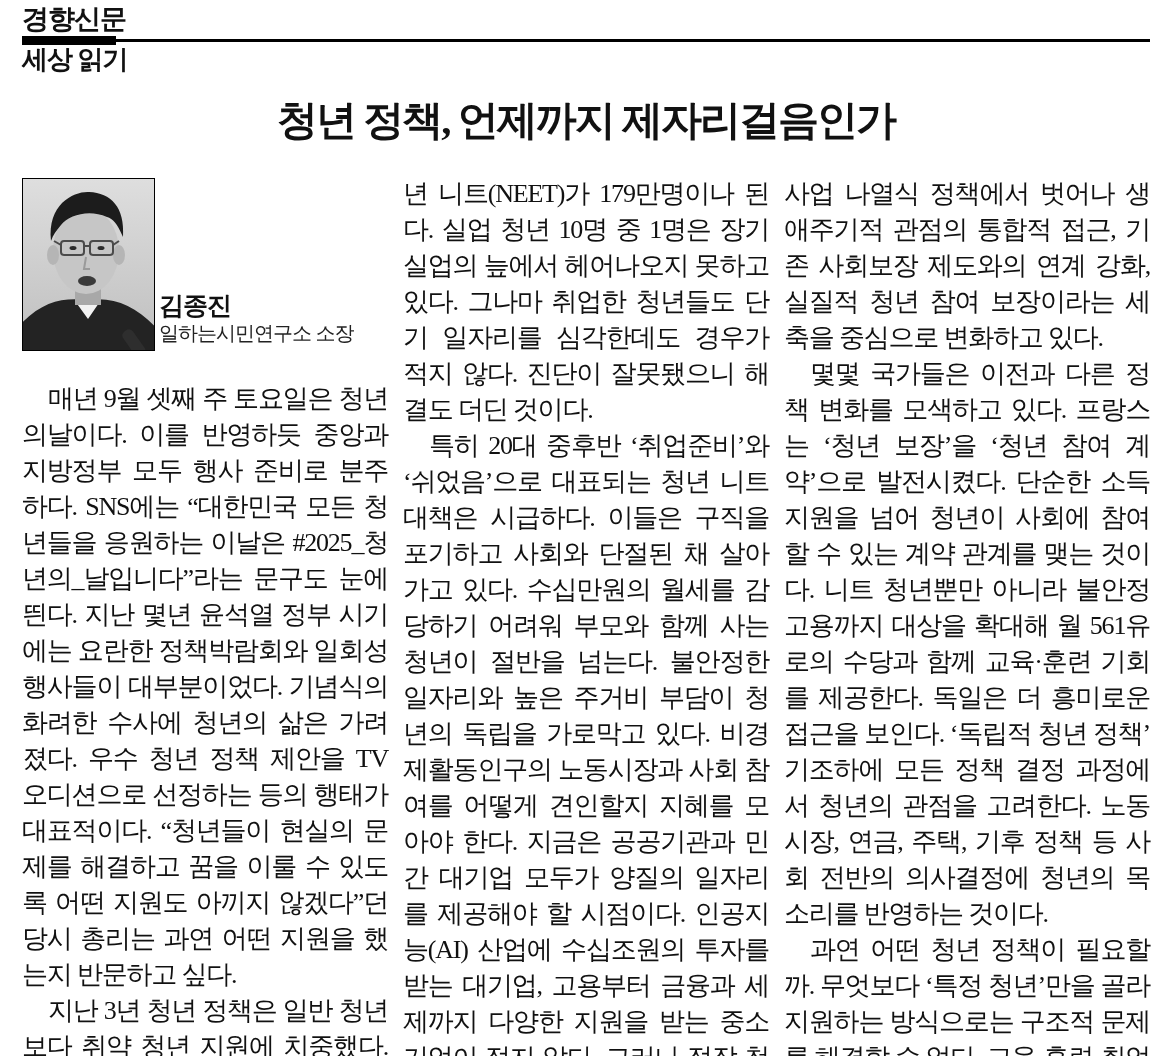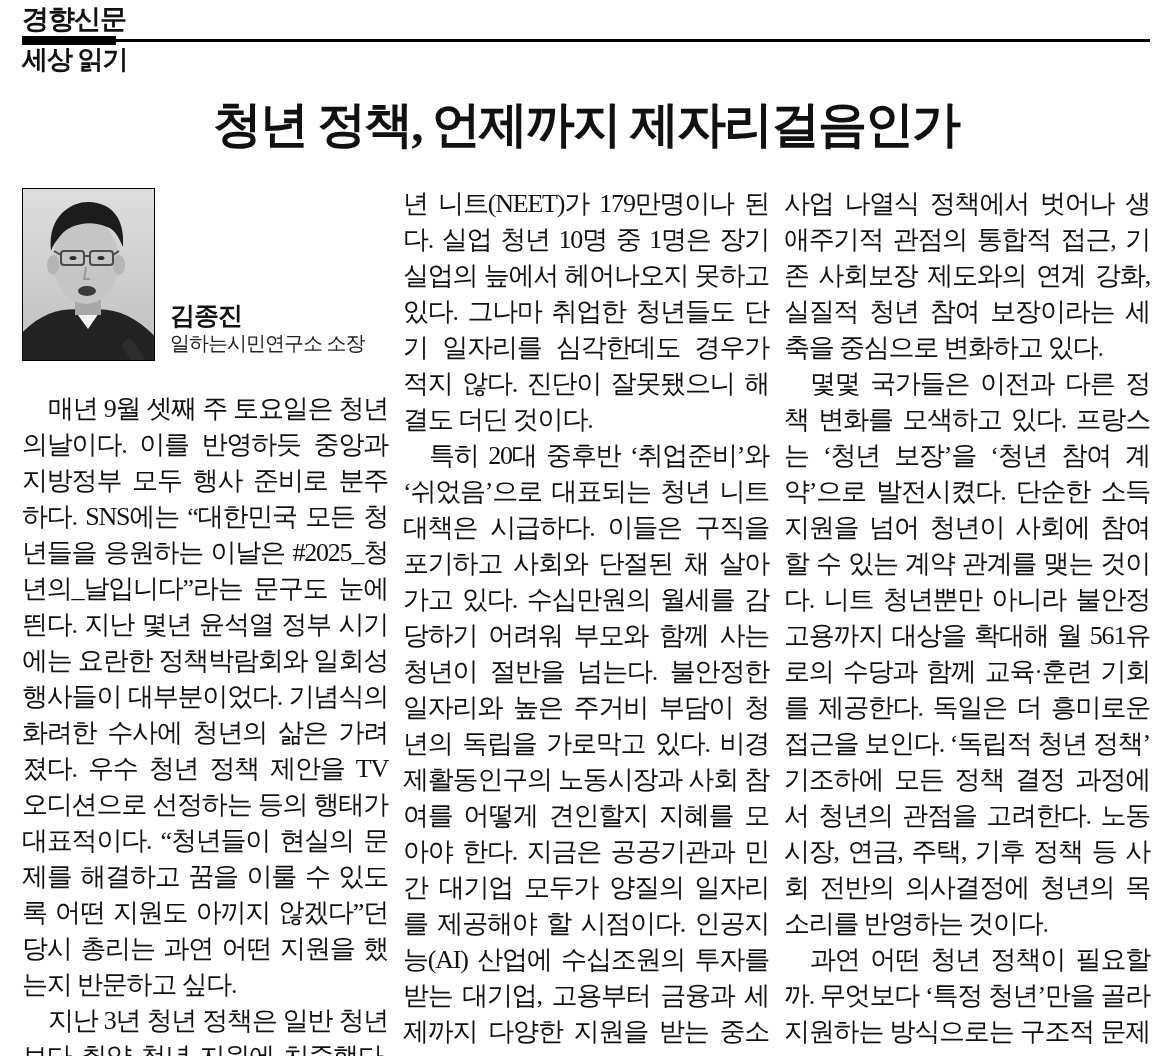--- a/index.html
+++ b/index.html
@@ -37,39 +37,39 @@
     font-family: Liberation Serif, serif;
     font-weight: 800; font-size: 26px; letter-spacing: -1px;
     margin-top: 1px; line-height: 1.1;
   }
 
   
   .headline {
     text-align: center;
     font-family: "Liberation Serif", serif;
     font-weight: 600;
-    font-size: 49px; letter-spacing: -2px;
+    font-size: 41px; letter-spacing: -2px;
     margin-top: 22px; line-height: 1.15;
   }
 
   
   .columns {
     display: flex; gap: 15px; margin-top: 32px;
   }
   .col { width: 366px; flex: 0 0 366px; }
   .bodytext p {
     margin: 0; font-size: 26px; line-height: 36px;
     text-align: justify; letter-spacing: -1.2px;
     word-break: break-all;
   }
   .bodytext p.indent { text-indent: 26px; }
 
   
   .author-block {
-    display: flex; align-items: flex-end; gap: 15px;
+    display: flex; align-items: flex-end; gap: 4px;
     height: 175px; margin-bottom: 30px;
   }
   .photo-frame {
     width: 133px; height: 173px; border: 1px solid #000;
     box-sizing: border-box; flex: 0 0 133px; overflow: hidden;
   }
   .author-meta { padding-bottom: 4px; }
   .author-name {
     font-family: "Liberation Sans", sans-serif;
     font-weight: 800; font-size: 25px; letter-spacing: -1px; line-height: 1.2;

